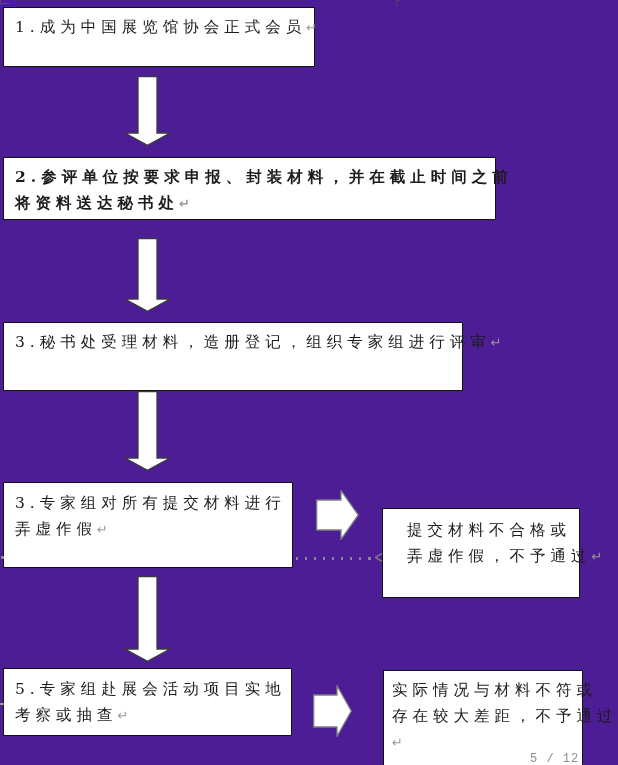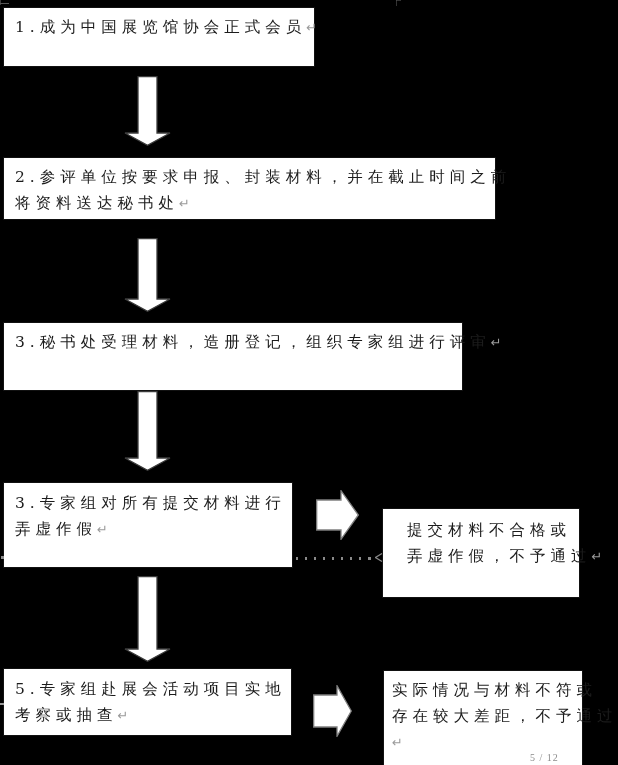--- a/index.html
+++ b/index.html
@@ -1,17 +1,17 @@
 <!DOCTYPE html>
 <html><head>
 <meta charset="utf-8">
 <style>
   html,body{margin:0;padding:0;background:#fff;}
   #canvas{
-    position:relative;width:618px;height:765px;background:#000000;
+    position:relative;width:618px;height:765px;background:#4c1d95;
     overflow:hidden;
     font-family:"DejaVu Serif","Liberation Serif",serif;
   }
   .box{
     position:absolute;box-sizing:border-box;background:#ffffff;
     border:1.4px solid #111111;
     padding:6px 6px 0 11px;
   }
   .bline{
     height:26px;line-height:26px;white-space:nowrap;
@@ -23,43 +23,43 @@
   }
   .arrow{position:absolute;}
   .dotted{
     position:absolute;height:3px;
     background-image:repeating-linear-gradient(to right,#8a8a8a 0 2.5px,transparent 2.5px 9px);
   }
   .dotpx{position:absolute;background:#8a8a8a;}
   .mark{position:absolute;background:#555;}
   #page-num{
     position:absolute;left:530px;top:752px;
-    font-size:10px;color:#8c8c8c;letter-spacing:1px;
-    font-family:Liberation Serif, serif;
+    font-size:12px;color:#8c8c8c;letter-spacing:1px;
+    font-family:Liberation Mono, monospace;
   }
 </style>
 </head>
 <body>
 
 <div id="canvas">
 
   <div class="mark" style="left:0;top:3px;width:9px;height:1px;"></div>
   <div class="mark" style="left:0;top:0;width:1px;height:5px;opacity:.7;"></div>
   <div class="mark" style="left:396px;top:0;width:1px;height:6px;opacity:.6;"></div>
   <div class="mark" style="left:396px;top:0;width:5px;height:1px;opacity:.6;"></div>
 
   <div class="box" style="left:3px;top:7px;width:312px;height:60px;">
     <div class="bline"><span>1.成为中国展览馆协会正式会员</span><span class="ret">↵</span></div>
   </div>
 
   <svg class="arrow" style="left:124px;top:76px;" width="47" height="70" viewBox="0 0 47 70">
     <polygon points="14,0.7 33,0.7 33,57 46,57 23.5,69.3 1,57 14,57" fill="#ffffff" stroke="#3c3c3c" stroke-width="1.3"></polygon>
   </svg>
 
-  <div class="box" style="left:3px;top:157px;width:493px;height:63px;">
+  <div class="box" style="left:3px;top:157px;width:493px;height:63px;font-weight:bold;">
     <div class="bline"><span>2.参评单位按要求申报、封装材料，并在截止时间之前</span></div>
     <div class="bline"><span>将资料送达秘书处</span><span class="ret">↵</span></div>
   </div>
 
   <svg class="arrow" style="left:124px;top:238px;" width="47" height="74" viewBox="0 0 47 74">
     <polygon points="14,0.7 33,0.7 33,61 46,61 23.5,73.3 1,61 14,61" fill="#ffffff" stroke="#3c3c3c" stroke-width="1.3"></polygon>
   </svg>
 
   <div class="box" style="left:3px;top:322px;width:460px;height:69px;">
     <div class="bline"><span>3.秘书处受理材料，造册登记，组织专家组进行评审</span><span class="ret">↵</span></div>

